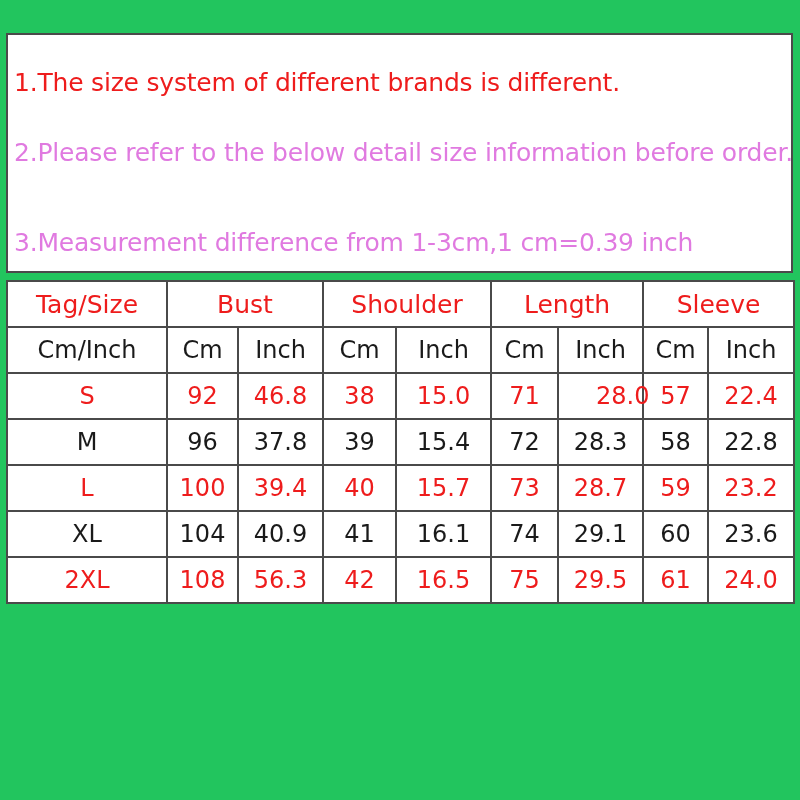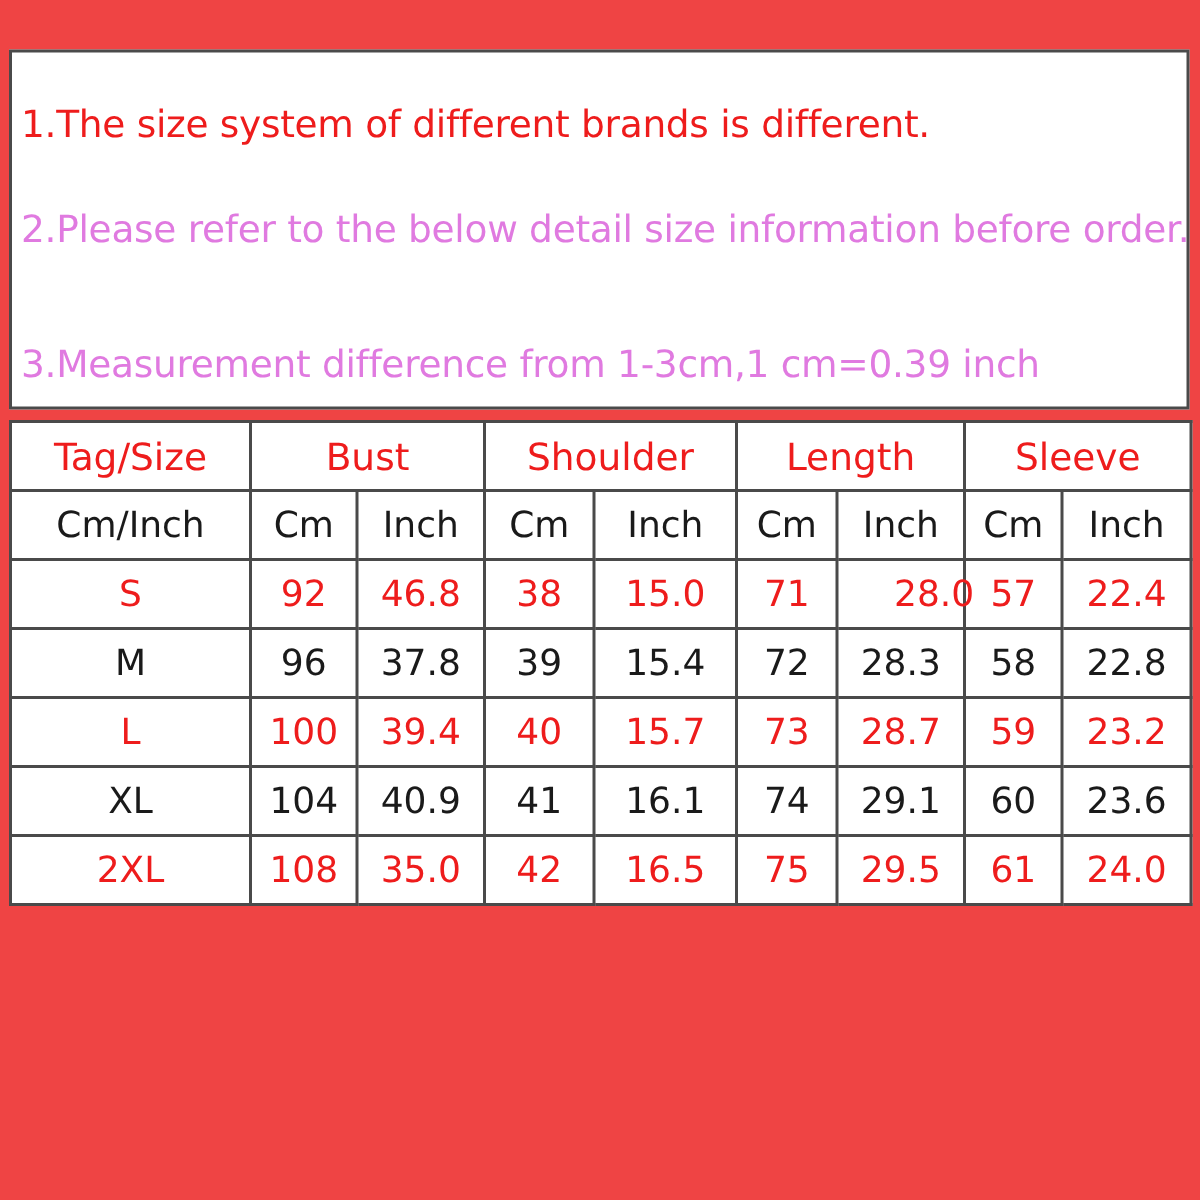--- a/index.html
+++ b/index.html
@@ -10,21 +10,21 @@
   body {
     width: 800px;
     height: 800px;
     font-family: "DejaVu Sans", "Liberation Sans", sans-serif;
     overflow: hidden;
   }
   #page {
     position: relative;
     width: 800px;
     height: 800px;
-    background: #ef4444;
+    background: #22c55e;
   }
 
   
   .notes-block {
     position: absolute;
     left: 6px;
     top: 33px;
     width: 787px;
     height: 240px;
     box-sizing: border-box;
@@ -170,21 +170,21 @@
         <td class="data-cell" style="color: rgb(26, 26, 26); border-color: rgb(74, 74, 74);">16.1</td>
         <td class="data-cell" style="color: rgb(26, 26, 26); border-color: rgb(74, 74, 74);">74</td>
         <td class="data-cell" style="color: rgb(26, 26, 26); border-color: rgb(74, 74, 74);">29.1</td>
         <td class="data-cell" style="color: rgb(26, 26, 26); border-color: rgb(74, 74, 74);">60</td>
         <td class="data-cell" style="color: rgb(26, 26, 26); border-color: rgb(74, 74, 74);">23.6</td>
       </tr>
 
       <tr>
         <td class="data-cell" style="color: rgb(238, 28, 28); border-color: rgb(74, 74, 74);">2XL</td>
         <td class="data-cell" style="color: rgb(238, 28, 28); border-color: rgb(74, 74, 74);">108</td>
-        <td class="data-cell" style="color: rgb(238, 28, 28); border-color: rgb(74, 74, 74);">35.0</td>
+        <td class="data-cell" style="color: rgb(238, 28, 28); border-color: rgb(74, 74, 74);">56.3</td>
         <td class="data-cell" style="color: rgb(238, 28, 28); border-color: rgb(74, 74, 74);">42</td>
         <td class="data-cell" style="color: rgb(238, 28, 28); border-color: rgb(74, 74, 74);">16.5</td>
         <td class="data-cell" style="color: rgb(238, 28, 28); border-color: rgb(74, 74, 74);">75</td>
         <td class="data-cell" style="color: rgb(238, 28, 28); border-color: rgb(74, 74, 74);">29.5</td>
         <td class="data-cell" style="color: rgb(238, 28, 28); border-color: rgb(74, 74, 74);">61</td>
         <td class="data-cell" style="color: rgb(238, 28, 28); border-color: rgb(74, 74, 74); margin-left: 44px;">24.0</td>
       </tr>
     </tbody>
   </table>
 

